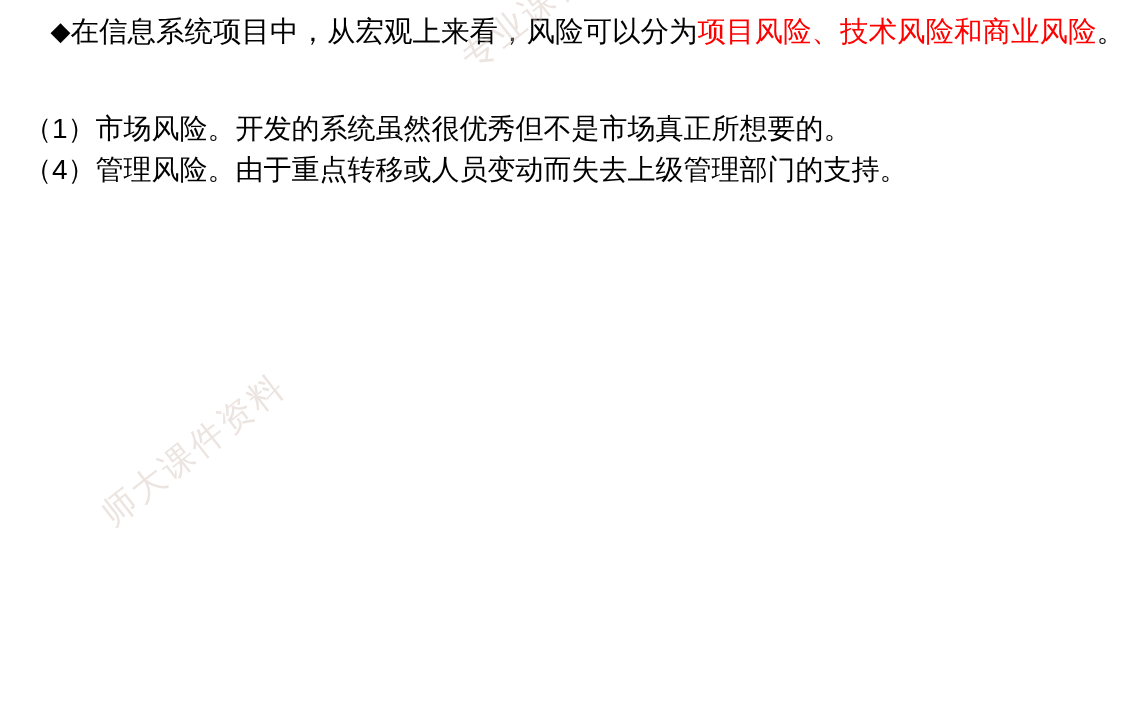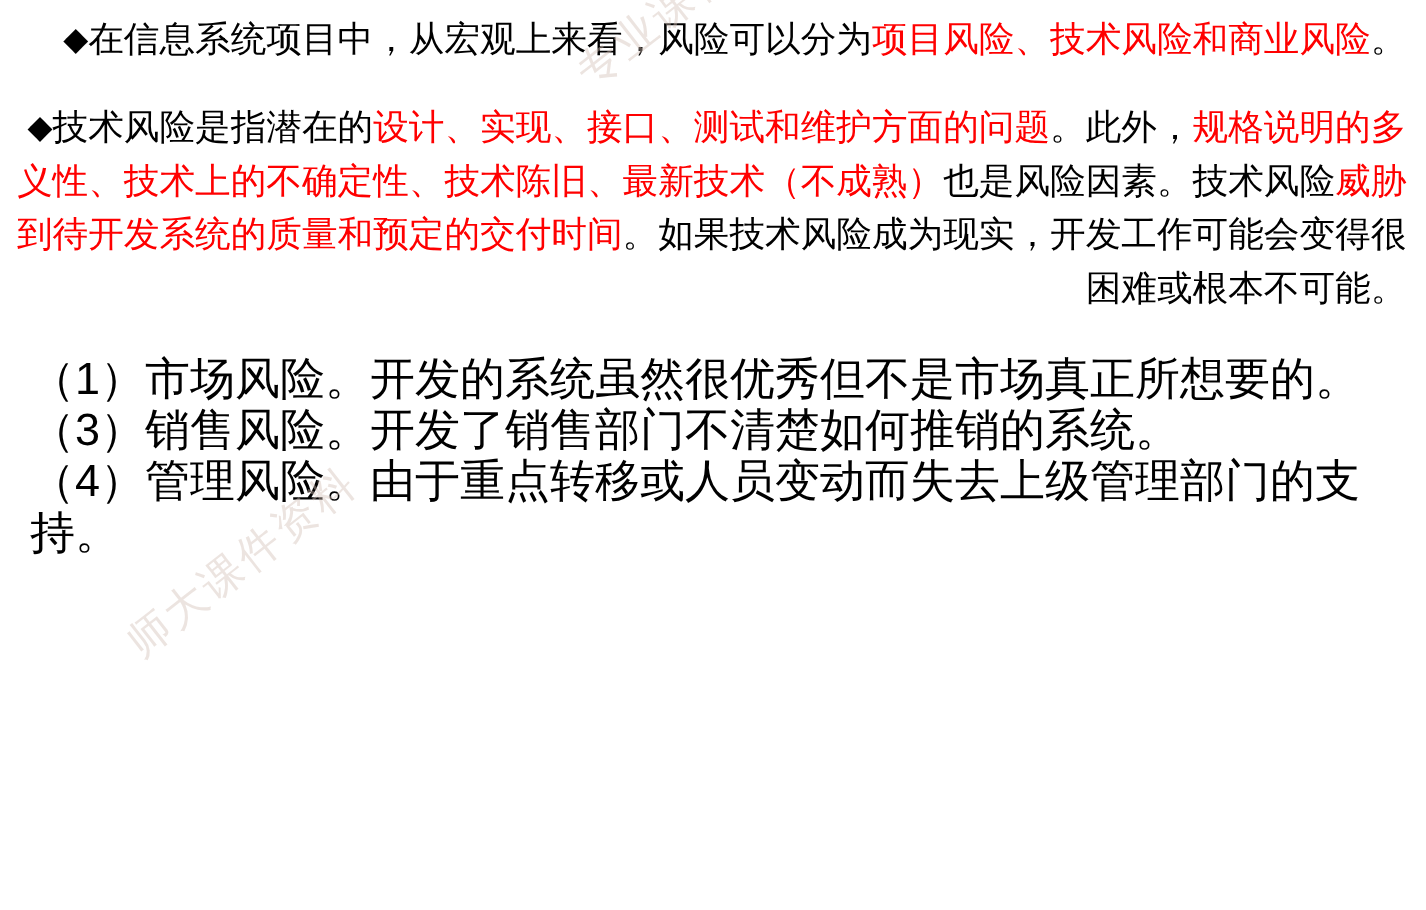--- a/index.html
+++ b/index.html
@@ -48,21 +48,21 @@
   .gap { height: 26px; }
   .gap-small { height: 3px; }
   .red { color: #ff0000; }
   .blk { color: #000000; }
   .bullet {
     font-size: 26px;
     line-height: 43px;
     vertical-align: 1px;
   }
   .list-line {
-    font-size: 36px;
+    font-size: 28px;
     line-height: 41px;
     margin: 0;
     padding-left: 14px;
   }
 </style>
 </head>
 <body>
 
 <div class="slide">
 
@@ -71,30 +71,24 @@
 
   <div class="p-block">
     <p class="para">
       <span class="blk bullet">◆</span><span class="blk">在信息系统项目中，从宏观上来看，风险可以分为</span><span class="red">项目风险、技术风险和商业风险</span><span class="blk">。</span>
     </p>
   </div>
 
 
   <div class="gap"></div>
 
-  <div class="p-block">
-    <p class="para">
-      <span class="blk bullet">◆</span><span class="blk">技术风险是指潜在的</span><span class="red">设计、实现、接口、测试和维护方面的问题</span><span class="blk">。此外，</span><span class="red">规格说明的多义性、技术上的不确定性、技术陈旧、最新技术（不成熟）</span><span class="blk">也是风险因素。技术风险</span><span class="red">威胁到待开发系统的质量和预定的交付时间</span><span class="blk">。如果技术风险成为现实，开发工作可能会变得很困难或根本不可能。</span>
-    </p>
-  </div>
 
   <div class="gap"></div>
 
 
   <div class="gap-small"></div>
 
   <div>
     <p class="list-line">（1）市场风险。开发的系统虽然很优秀但不是市场真正所想要的。</p>
-    <p class="list-line">（3）销售风险。开发了销售部门不清楚如何推销的系统。</p>
     <p class="list-line">（4）管理风险。由于重点转移或人员变动而失去上级管理部门的支持。</p>
   </div>
 
 </div>
 
 </body></html>

